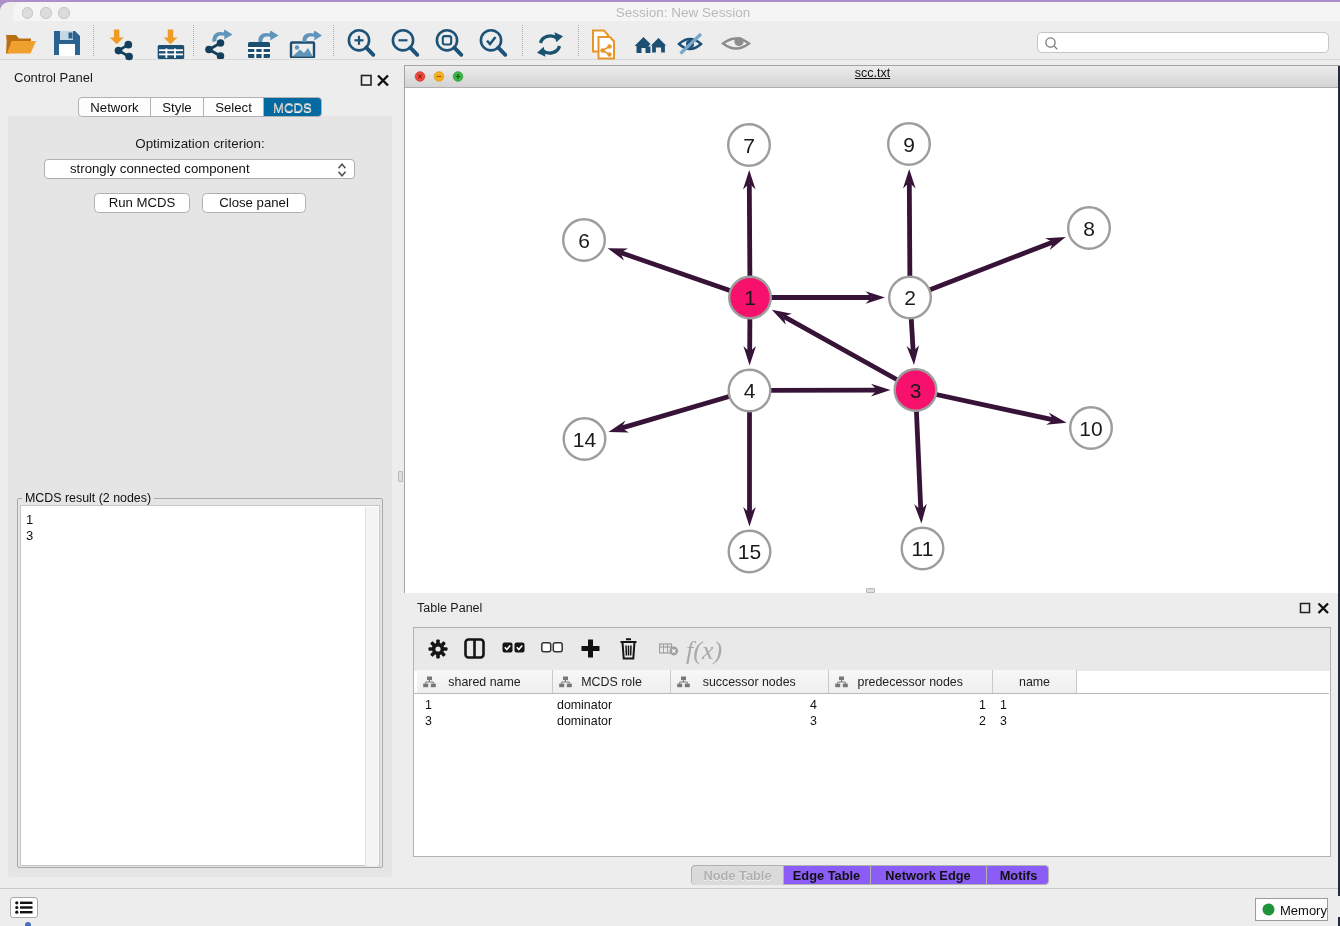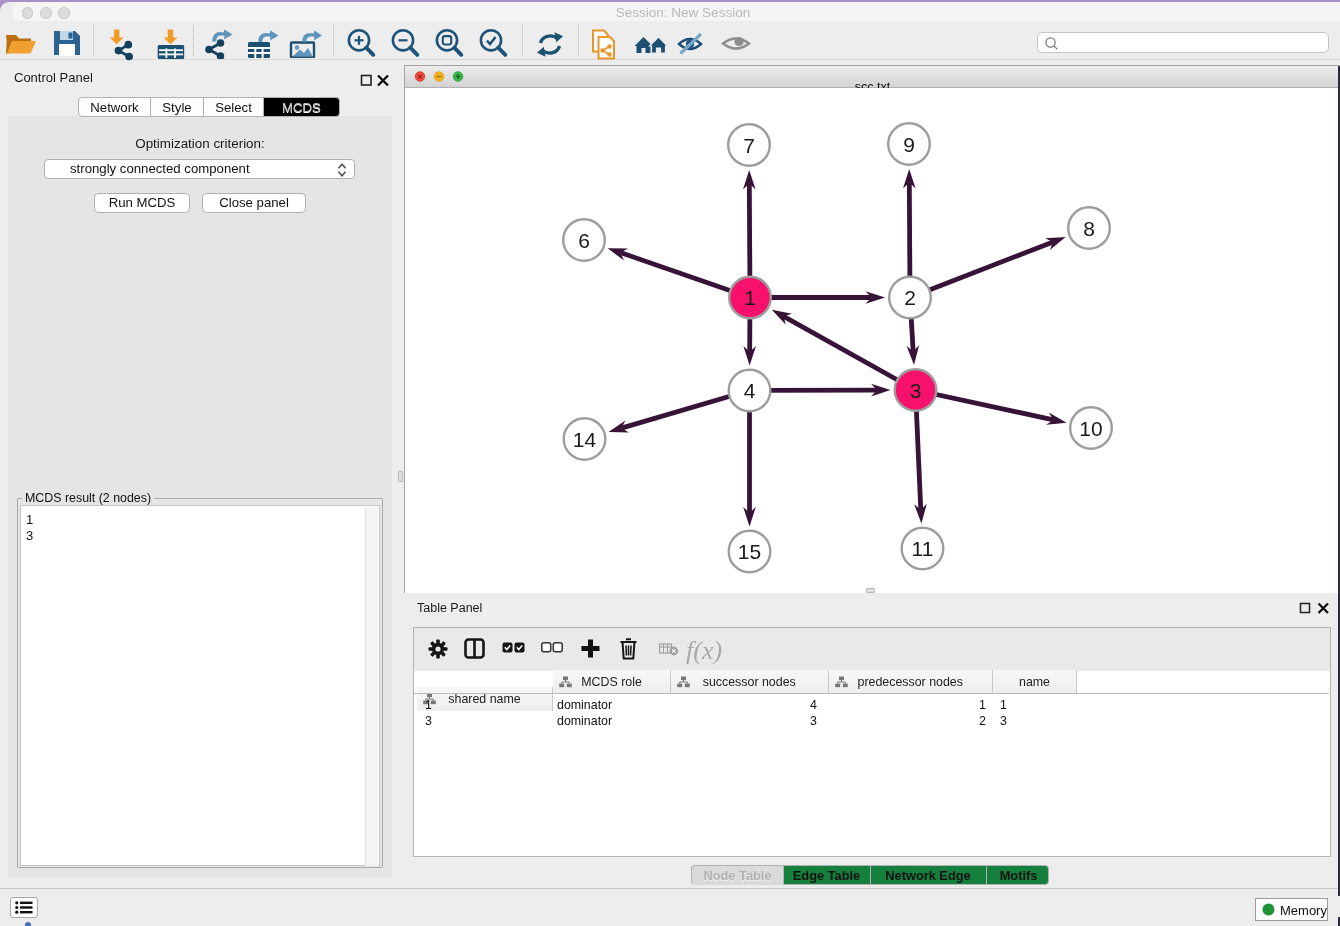--- a/index.html
+++ b/index.html
@@ -22,31 +22,31 @@
 .fieldset { position:absolute; left:17px; top:498px; width:366px; height:370px; border:1px solid #a8a8a8; border-radius:2px; }
 .legend { position:absolute; left:4px; top:-8px; background:#e6e5e6; padding:0 3px; font-size:12.4px; color:#111; }
 .resultbox { position:absolute; left:2px; top:6px; width:360px; height:361px; background:#fff; border:1px solid #c6c6c6; }
 .scrollstrip { position:absolute; right:1px; top:1px; width:13px; height:359px; background:#f4f4f4; border-left:1px solid #e2e2e2; }
 .resulttext { position:absolute; left:5px; top:6px; font-size:13px; color:#111; line-height:16px; }
 .statusbar { position:absolute; left:0; top:888px; width:1340px; height:37px; background:#ededed; border-top:1px solid #c8c8c8; }
 .listbtn { position:absolute; left:10px; top:8px; width:28px; height:21px; background:#fff; border:1px solid #a8a8a8; border-radius:3px; }
 .membtn { position:absolute; left:1255px; top:9px; width:73px; height:23px; background:#fdfdfd; border:1px solid #9c9c9c; font-size:13px; color:#111; }
 .netwin { position:absolute; left:404px; top:65px; width:936px; height:528px; border:1px solid #a4a4a4; border-right:none; background:#fff; }
 .nettitle { position:absolute; left:0; top:0; width:935px; height:22px; background:linear-gradient(#ececec,#d3d3d3); border-bottom:1px solid #b0b0b0; }
-.netname { position:absolute; top:14px; left:0; width:935px; text-align:center; font-size:12.5px; color:#111;text-decoration:underline; }
+.netname { position:absolute; top:0; left:0; width:935px; text-align:center; font-size:12.5px; color:#111;text-decoration:underline; }
 .canvas { position:absolute; left:0; top:22px; width:935px; height:505px; background:#fff; }
 .vhandle { position:absolute; left:398px; top:471px; width:5px; height:11px; background:#dedede; border:1px solid #b9b9b9; border-radius:1px; }
 .bhandle { position:absolute; left:865.5px; top:587.5px; width:9px; height:5px; background:#dedede; border:1px solid #b9b9b9; border-radius:1px; }
 .tp-head { position:absolute; left:417px; top:601px; font-size:12.5px; color:#1a1a1a; }
 .tablebox { position:absolute; left:413px; top:627px; width:918px; height:230px; background:#fff; border:1px solid #b3b3b3; }
 .tbl-toolbar { position:absolute; left:0; top:0; width:916px; height:41px; background:#eae9ea; }
 .hdrcell { position:absolute; top:0; height:24px; background:linear-gradient(#f7f7f7,#eeeeee); border-right:1px solid #c9c9c9; }
 .hdrlabel { position:absolute; top:5px; left:0; width:100%; text-align:center; font-size:12.4px; color:#222; }
 .cell { position:absolute; font-size:12.4px; color:#111; }
-.bottomtabs { position:absolute; left:691px; top:865px; height:20px; background:#15803d; border:1px solid #b2b2b2; border-radius:4px; }
+.bottomtabs { position:absolute; left:691px; top:865px; height:20px; background:#8b5cf6; border:1px solid #b2b2b2; border-radius:4px; }
 .btab { position:absolute; top:0; height:19px; font-size:12.8px; font-weight:700; color:#111; text-align:center; line-height:19px; }
 .rstrip { position:absolute; left:1337.5px; top:66px; width:2.5px; height:830px; background:#2a2a3e; z-index:9; }
 </style></head><body>
 <div class="win"></div>
 <div class="titlebar">
  <div class="tl" style="left:8.5px;"></div>
  <div class="tl" style="left:27px;"></div>
  <div class="tl" style="left:45px;"></div>
  <div class="title">Session: New Session</div>
 </div>
@@ -181,21 +181,21 @@
 </div>
 <div class="cp-head">Control Panel</div>
 <svg class="abs" style="left:360px;top:74px;" width="32" height="13" viewBox="0 0 32 13">
   <rect x="1.5" y="1.5" width="9.5" height="9.5" fill="none" stroke="#222" stroke-width="1.6"></rect>
   <path d="M18,1.5 L28,11.5 M28,1.5 L18,11.5" stroke="#111" stroke-width="2.4"></path>
 </svg>
 <div class="panel"></div>
 <div class="tab" style="left:78px;width:73px;top:97px;border-radius:4px 0 0 4px;">Network</div>
 <div class="tab" style="left:150px;width:54px;top:97px;">Style</div>
 <div class="tab" style="left:203px;width:61px;top:97px;">Select</div>
-<div class="tab" style="left:263px;width:77px;top:97px;border-radius:0 4px 4px 0;background:#000000;color:#bdbdbd;text-shadow:0 1px 0 #fff;">MCDS</div>
+<div class="tab" style="left:263px;width:59px;top:97px;border-radius:0 4px 4px 0;background:#0369a1;color:#bdbdbd;text-shadow:0 1px 0 #fff;">MCDS</div>
 <div class="optlabel">Optimization criterion:</div>
 <div class="select">strongly connected component
   <svg width="10" height="14" viewBox="0 0 10 14" style="position:absolute;right:7px;top:2.5px;">
     <path d="M1.5,5.2 L5,1.2 L8.5,5.2" fill="none" stroke="#4f4f4f" stroke-width="1.5"></path>
     <path d="M1.5,8.8 L5,12.8 L8.5,8.8" fill="none" stroke="#4f4f4f" stroke-width="1.5"></path>
   </svg>
 </div>
 <div class="btn" style="left:94px;width:96px;">Run MCDS</div>
 <div class="btn" style="left:202px;width:104px;">Close panel</div>
 <div class="fieldset">
@@ -357,21 +357,21 @@
    <rect x="0.5" y="1" width="12" height="9" fill="none" stroke="#a0a0a0" stroke-width="1.2"></rect>
    <line x1="0.5" y1="4" x2="12.5" y2="4" stroke="#a0a0a0" stroke-width="1.2"></line>
    <line x1="4.5" y1="1" x2="4.5" y2="10" stroke="#a0a0a0" stroke-width="1"></line>
    <line x1="8.5" y1="1" x2="8.5" y2="10" stroke="#a0a0a0" stroke-width="1"></line>
    <circle cx="14.8" cy="8" r="4.4" fill="#a0a0a0"></circle>
    <path d="M13.2,6.4 l3.2,3.2 M16.4,6.4 l-3.2,3.2" stroke="#fff" stroke-width="1.2"></path>
  </svg>
  <div class="abs" style="left:272px;top:8px;font-family:'Liberation Serif',serif;font-style:italic;font-size:26px;color:#a9a9a9;">f(x)</div>
 </div>
 <div class="tablebox" style="border:none;background:none;">
- <div class="hdrcell" style="left:4px;top:60px;width:136px;">
+ <div class="hdrcell" style="left:4px;top:43px;width:136px;">
       <svg width="13" height="12" viewBox="0 0 13 12" style="position:absolute;left:6px;top:6px;">
         <g fill="#777">
           <rect x="4" y="0.5" width="5" height="3.6"></rect>
           <rect x="0.2" y="7.6" width="5" height="3.6"></rect>
           <rect x="7.8" y="7.6" width="5" height="3.6"></rect>
         </g>
         <path d="M6.5,4 v2 M2.7,7.6 v-1.6 h7.6 v1.6" fill="none" stroke="#777" stroke-width="1"></path>
       </svg>
       <div class="hdrlabel">shared name</div>
     </div>

